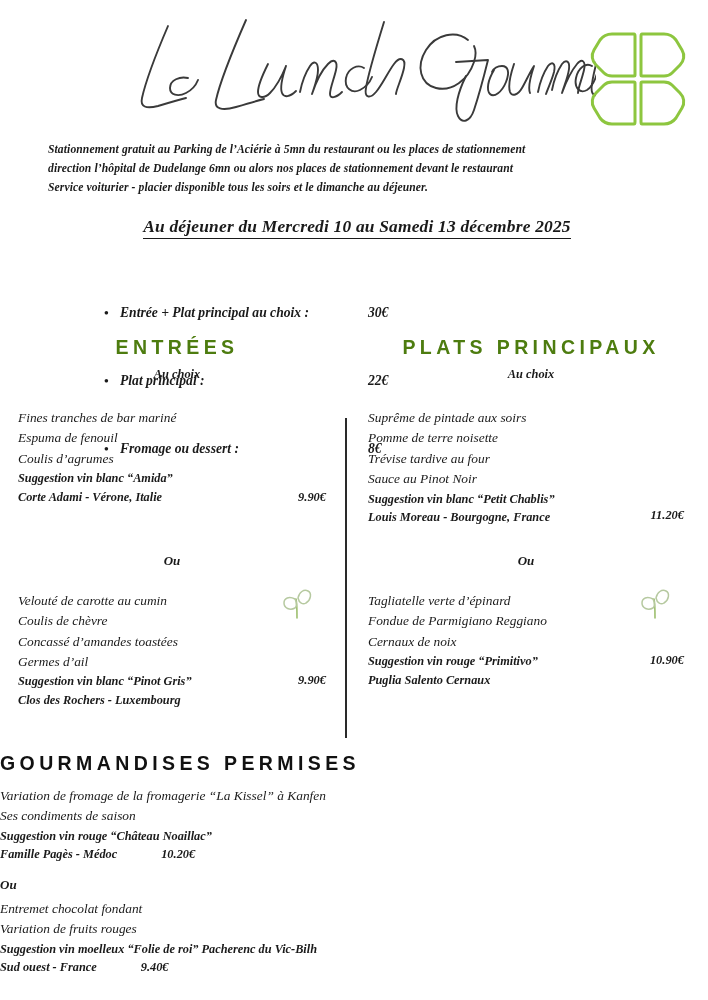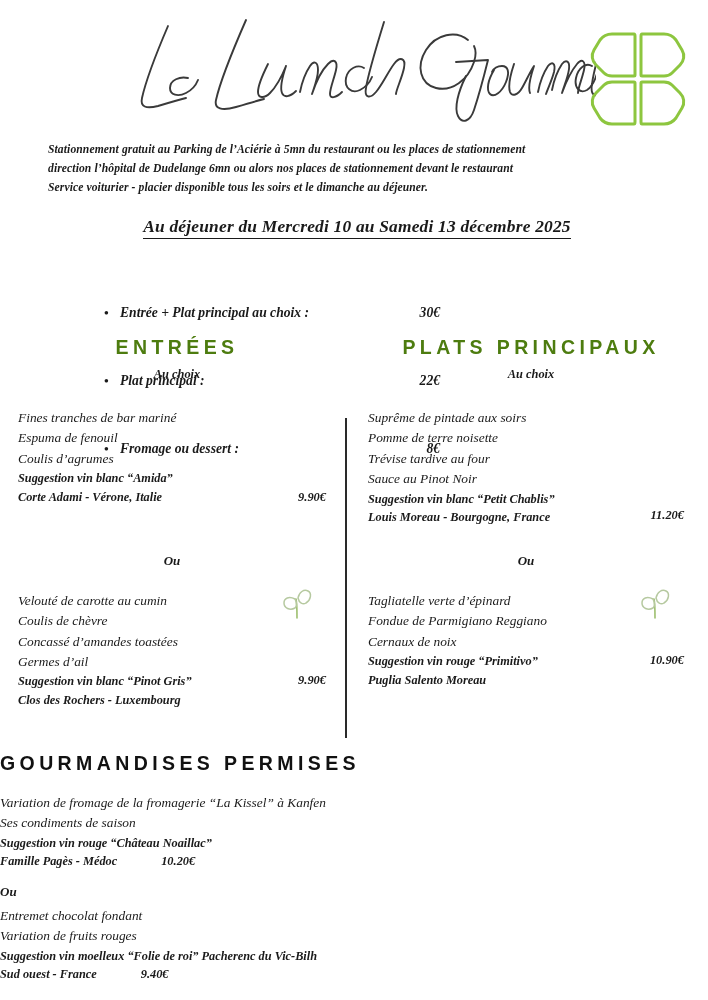--- a/index.html
+++ b/index.html
@@ -39,21 +39,21 @@
 
   
   .formulas { position:absolute; left:104px; top:255px; width:400px; }
   .formula-row {
     display:flex; align-items:baseline;
     font-weight:bold; font-style:italic;
     font-size:13.6px; line-height:20px;
   }
   .formula-bullet { width:16px; font-size:13px; }
   .formula-label { flex:0 0 248px;margin-top:48px; }
-  .formula-price { flex:1; text-align:right; padding-right:64px; }
+  .formula-price { flex:1; padding-right:64px; }
 
   
   .columns { position:absolute; left:0; top:336px; width:708px; }
   .col-heads { display:flex; }
   .col-head { flex:1; text-align:center; }
   .col-head h2 {
     font-family:"Liberation Sans", sans-serif;
     font-size:19.5px; font-weight:bold;
     letter-spacing:4.4px;
     color:#4d7c0f;
@@ -92,21 +92,21 @@
     font-size:13px; padding:26px 0 22px 0;
   }
 
   
   .desserts { position:absolute; left:0; top:752px; width:708px; text-align:left; }
   .desserts h2 {
     font-family:"Liberation Sans", sans-serif;
     font-size:19.5px; font-weight:bold;
     letter-spacing:4.4px; color:#111;
   }
-  .d-block { margin-top:18px; }
+  .d-block { margin-top:11px; }
   .d-line { font-style:italic; font-size:13.4px; line-height:20.4px; }
   .d-line.wine { font-weight:bold; font-size:12.3px; line-height:18.6px; }
   .d-pair {
     display:inline-block; position:relative;
   }
   .d-pair .d-price {
     position:absolute; left:100%; margin-left:44px; top:0;
     font-weight:bold; font-style:italic; font-size:12.4px;
     white-space:nowrap;
   }
@@ -252,21 +252,21 @@
           <svg class="leaf" viewBox="0 0 34 34" aria-hidden="true">
             <path d="M17 31 C17 22, 17 16, 16 12" fill="none" stroke="#9DBF6E" stroke-width="1.6" stroke-linecap="round"></path>
             <path d="M15 12 C9 9, 4 11, 4 16 C4 21, 10 24, 15 21 C17 20, 17 15, 15 12 Z" fill="none" stroke="#B6C9A0" stroke-width="1.5"></path>
             <path d="M18 11 C19 5, 24 2, 28 4 C32 6, 31 13, 26 16 C23 18, 19 16, 18 11 Z" fill="none" stroke="#B6C9A0" stroke-width="1.5"></path>
           </svg>
           <div class="dish-lines">
             <div class="dish-line">Tagliatelle verte d’épinard</div>
             <div class="dish-line">Fondue de Parmigiano Reggiano</div>
             <div class="dish-line">Cernaux de noix</div>
             <div class="dish-line wine">Suggestion vin rouge “Primitivo”</div>
-            <div class="dish-line wine">Puglia Salento Moreau</div>
+            <div class="dish-line wine">Puglia Salento Cernaux</div>
             <div class="price" style="top:62px;">10.90€</div>
           </div>
         </div>
       </div>
     </div>
   </div>
 
   <div class="desserts">
     <h2>GOURMANDISES PERMISES</h2>
 

